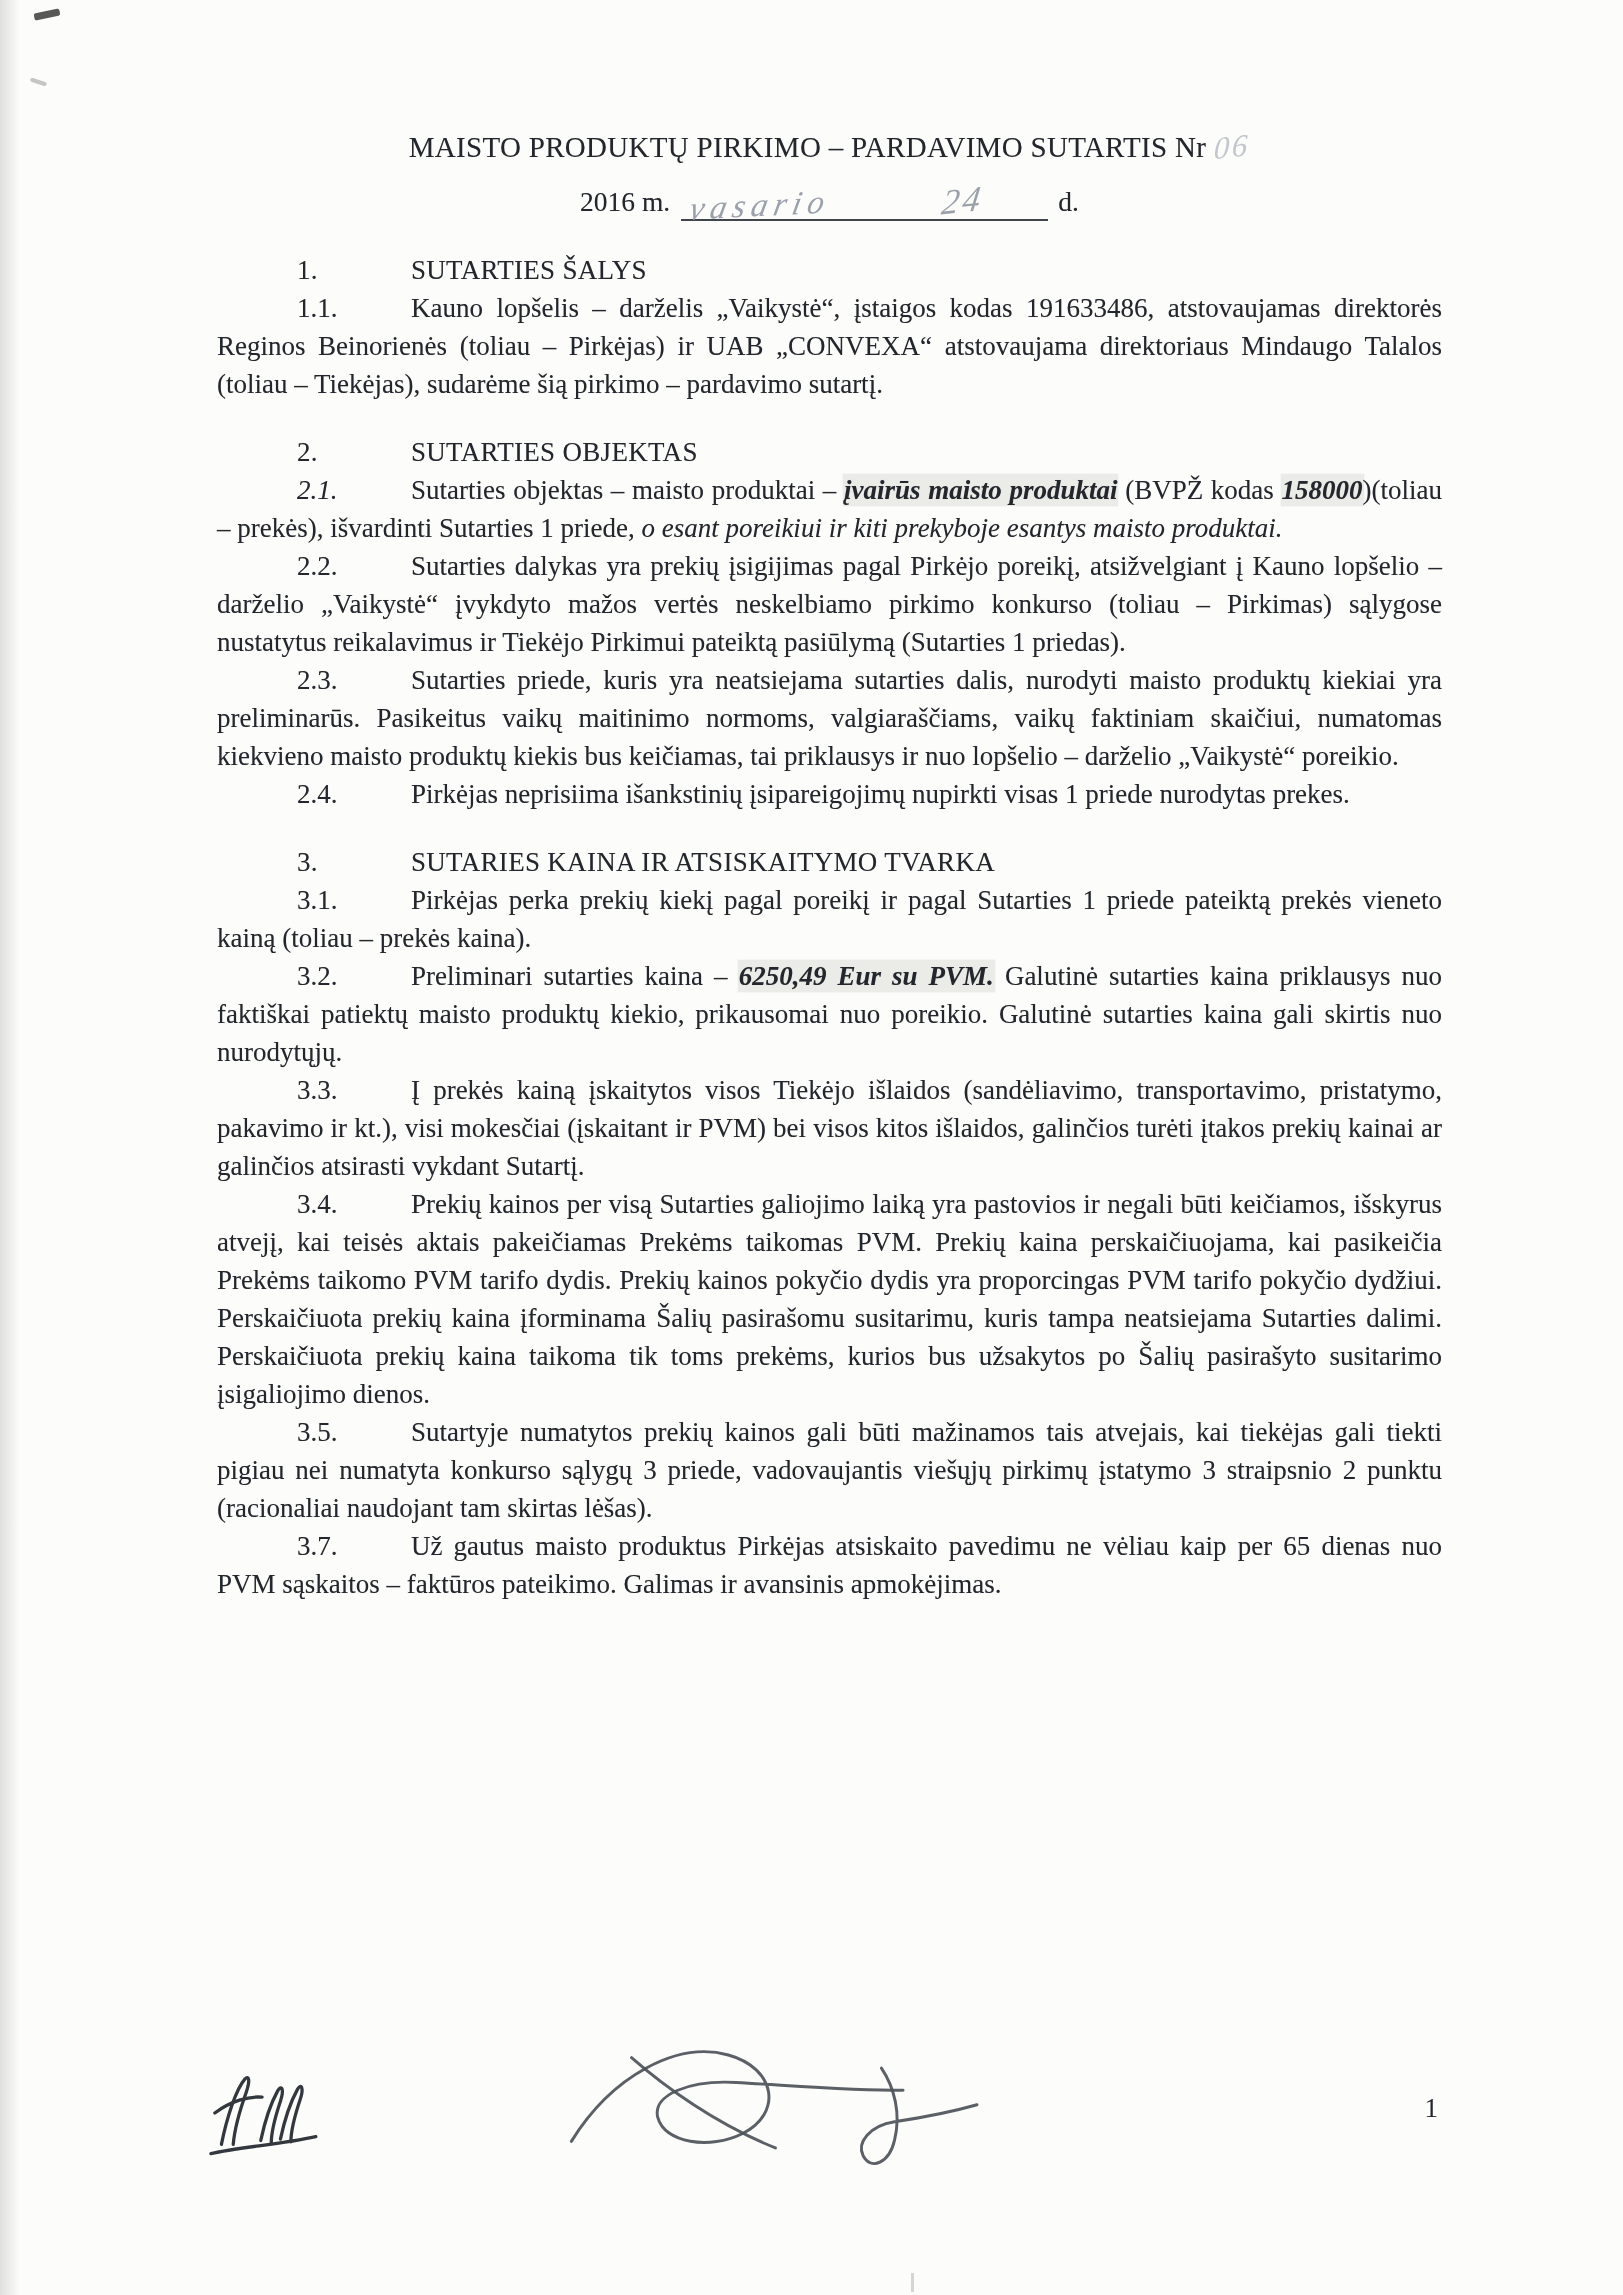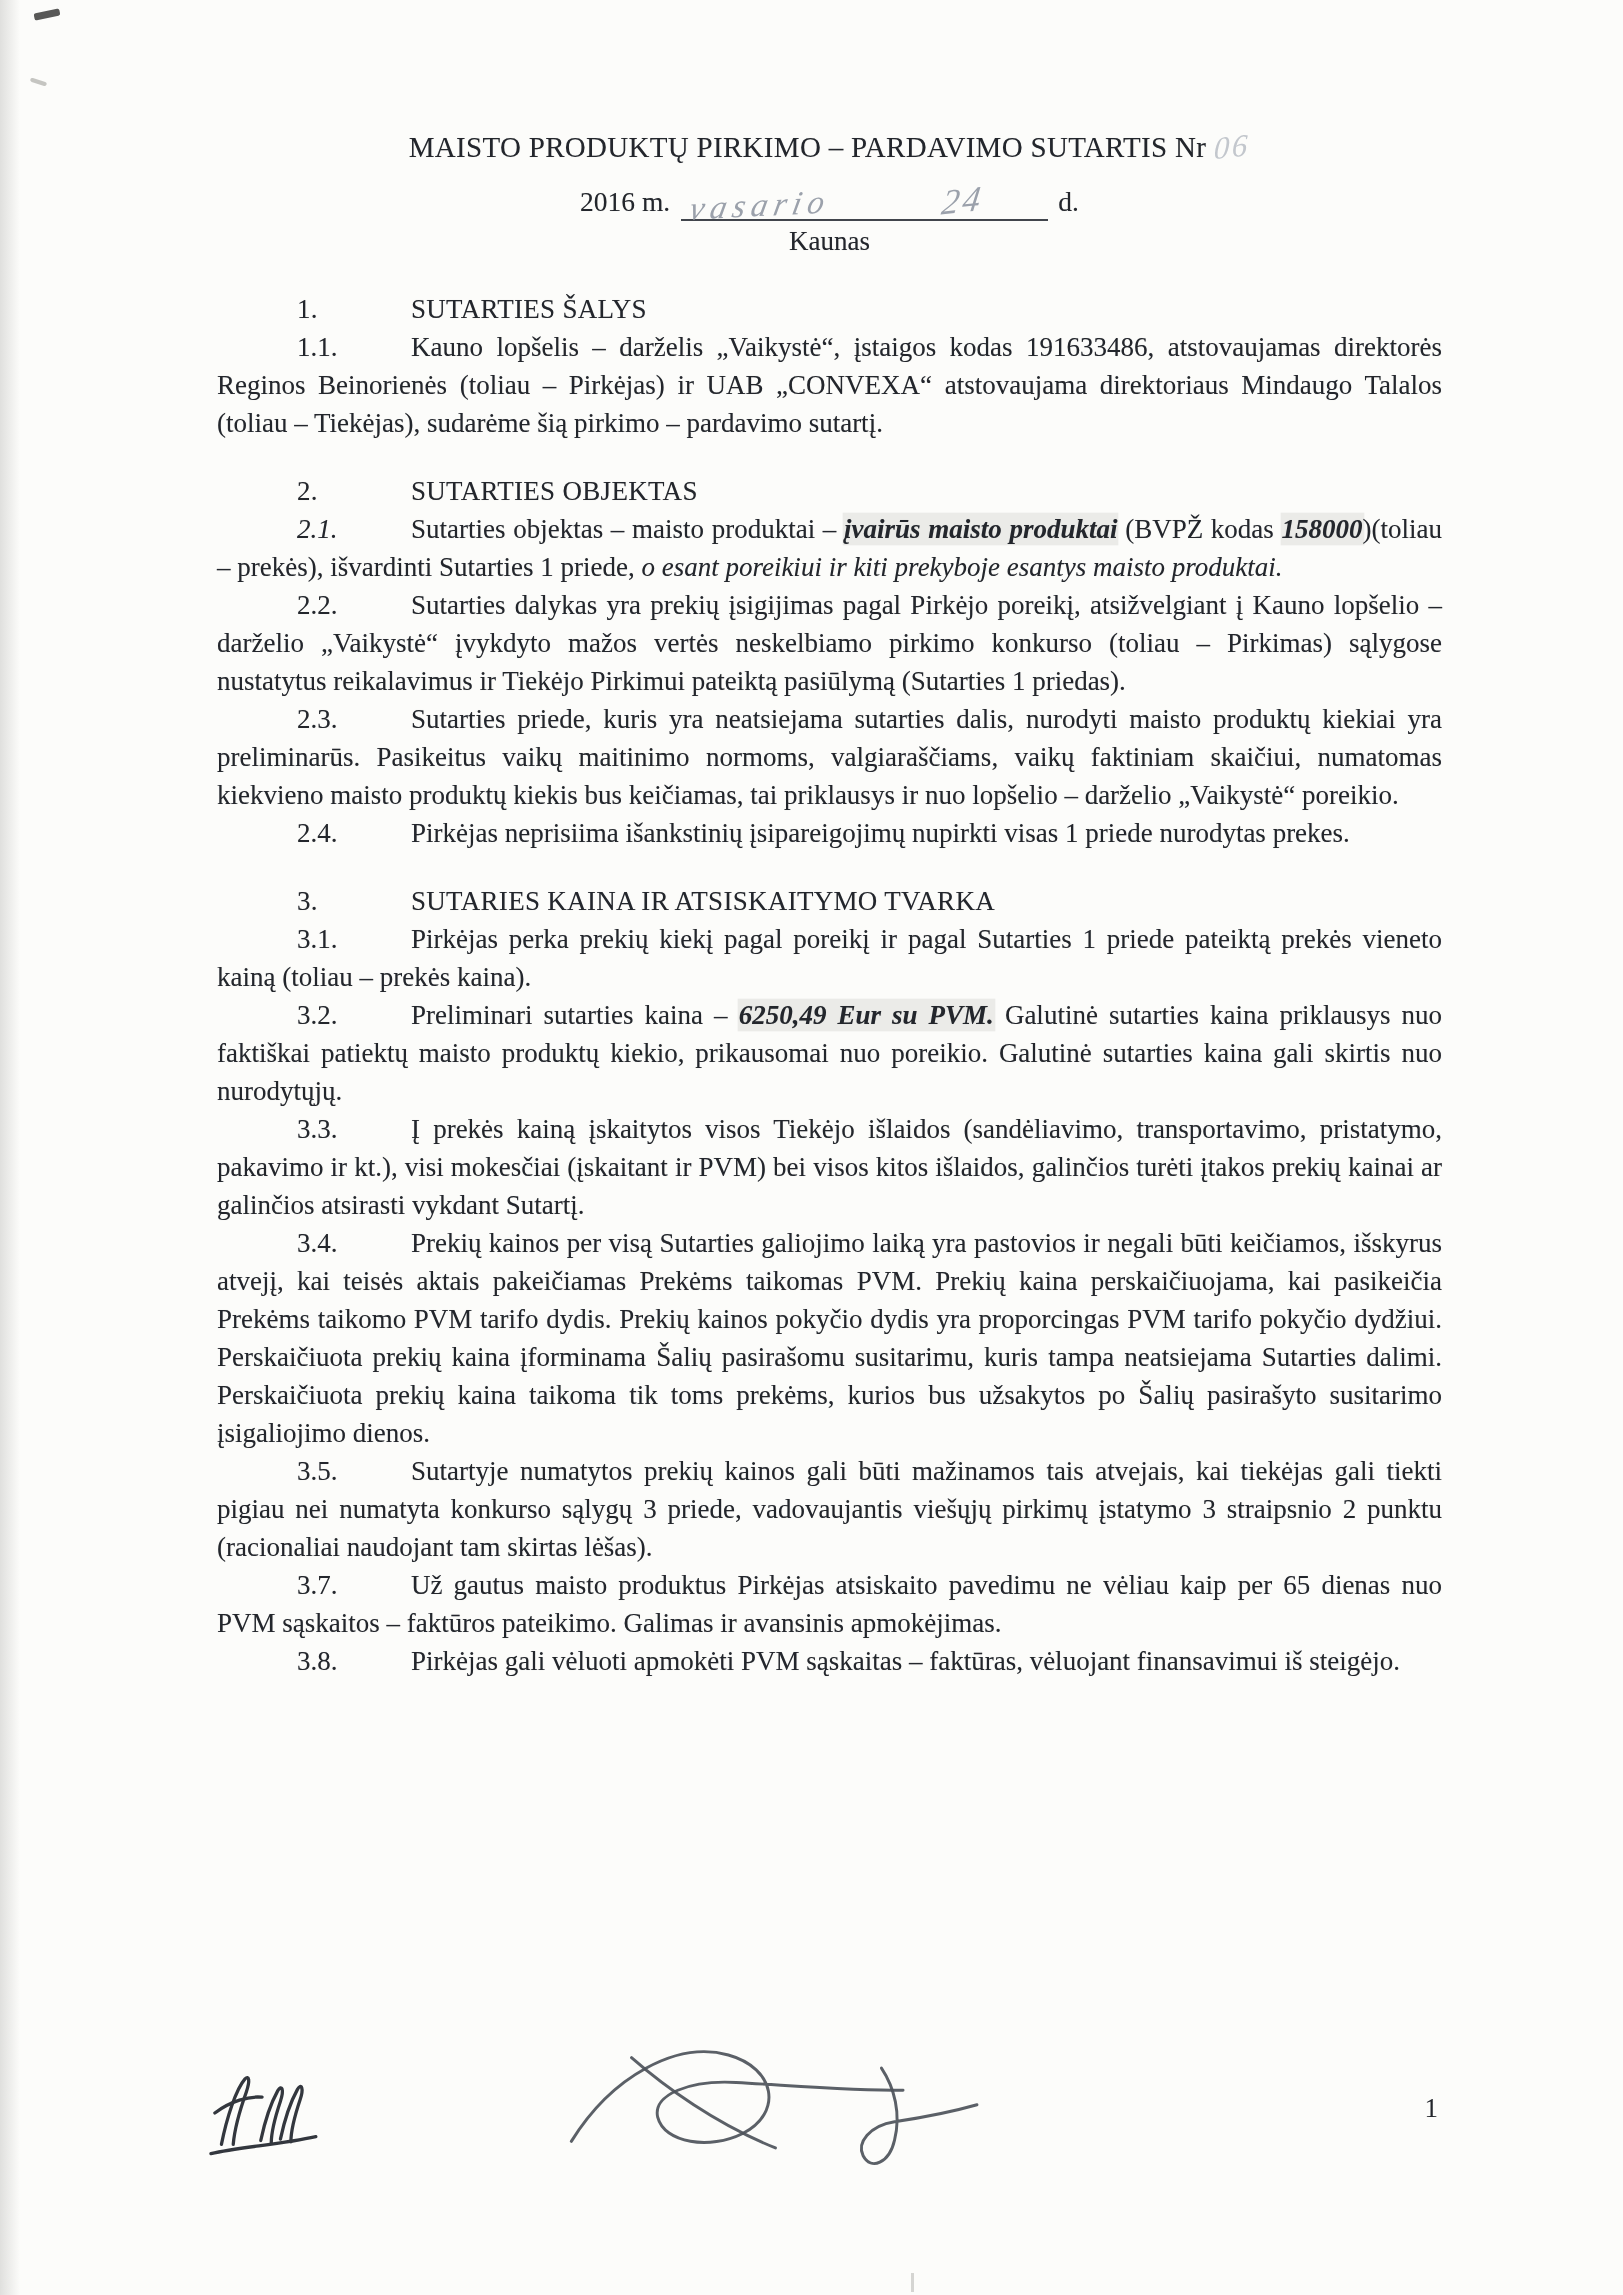--- a/index.html
+++ b/index.html
@@ -96,21 +96,20 @@
 
     <div class="date-row">
       <span>2016 m.</span>
       <span class="date-underline">
           <span class="hand month-hand">vasario</span>
           <span class="hand day-hand">24</span>
         </span>
       <span>d.</span>
     </div>
 
-    <div class="city">Kaunas</div>
 
     <p class="heading first"><span class="cnum">1.</span><span>SUTARTIES ŠALYS</span></p>
 
     <p class="clause"><span class="cnum">1.1.</span><span>Kauno lopšelis – darželis „Vaikystė“, įstaigos kodas 191633486, atstovaujamas direktorės Reginos Beinorienės (toliau – Pirkėjas) ir UAB „CONVEXA“ atstovaujama direktoriaus Mindaugo Talalos (toliau – Tiekėjas), sudarėme šią pirkimo – pardavimo sutartį.</span></p>
 
     <p class="heading"><span class="cnum">2.</span><span>SUTARTIES OBJEKTAS</span></p>
 
     <p class="clause"><span class="cnum it">2.1.</span><span>Sutarties objektas – maisto produktai – </span><span class="bi shaded">įvairūs maisto produktai</span><span> (BVPŽ kodas </span><span class="bi shaded">158000</span><span>)(toliau – prekės), išvardinti Sutarties 1 priede, </span><span class="it">o esant poreikiui ir kiti prekyboje esantys maisto produktai.</span></p>
 
     <p class="clause"><span class="cnum">2.2.</span><span>Sutarties dalykas yra prekių įsigijimas pagal Pirkėjo poreikį, atsižvelgiant į Kauno lopšelio – darželio „Vaikystė“ įvykdyto mažos vertės neskelbiamo pirkimo konkurso (toliau – Pirkimas) sąlygose nustatytus reikalavimus ir Tiekėjo Pirkimui pateiktą pasiūlymą (Sutarties 1 priedas).</span></p>
@@ -127,21 +126,20 @@
 
     <p class="clause"><span class="cnum">3.3.</span><span>Į prekės kainą įskaitytos visos Tiekėjo išlaidos (sandėliavimo, transportavimo, pristatymo, pakavimo ir kt.), visi mokesčiai (įskaitant ir PVM) bei visos kitos išlaidos, galinčios turėti įtakos prekių kainai ar galinčios atsirasti vykdant Sutartį.</span></p>
 
     <p class="clause"><span class="cnum">3.4.</span><span>Prekių kainos per visą Sutarties galiojimo laiką yra pastovios ir negali būti keičiamos, išskyrus atvejį, kai teisės aktais pakeičiamas Prekėms taikomas PVM. Prekių kaina perskaičiuojama, kai pasikeičia Prekėms taikomo PVM tarifo dydis. Prekių kainos pokyčio dydis yra proporcingas PVM tarifo pokyčio dydžiui. Perskaičiuota prekių kaina įforminama Šalių pasirašomu susitarimu, kuris tampa neatsiejama Sutarties dalimi. Perskaičiuota prekių kaina taikoma tik toms prekėms, kurios bus užsakytos po Šalių pasirašyto susitarimo įsigaliojimo dienos.</span></p>
 
     <p class="clause"><span class="cnum">3.5.</span><span>Sutartyje numatytos prekių kainos gali būti mažinamos tais atvejais, kai tiekėjas gali tiekti pigiau nei numatyta konkurso sąlygų 3 priede, vadovaujantis viešųjų pirkimų įstatymo 3 straipsnio 2 punktu (racionaliai naudojant tam skirtas lėšas).</span></p>
 
 
     <p class="clause"><span class="cnum">3.7.</span><span>Už gautus maisto produktus Pirkėjas atsiskaito pavedimu ne vėliau kaip per 65 dienas nuo PVM sąskaitos – faktūros pateikimo. Galimas ir avansinis apmokėjimas.</span></p>
 
-    <p class="clause"><span class="cnum">3.8.</span><span>Pirkėjas gali vėluoti apmokėti PVM sąskaitas – faktūras, vėluojant finansavimui iš steigėjo.</span></p>
 
   </div>
 
   <svg class="sig sig-left" width="118" height="105" viewBox="0 0 180 160">
     <path d="M22 118 C 30 78, 44 34, 58 18 C 64 12, 66 20, 60 38 C 50 66, 42 94, 40 118"></path>
     <path d="M12 70 C 36 52, 64 44, 84 46"></path>
     <path d="M82 112 C 88 84, 98 54, 108 36 C 114 26, 118 34, 112 52 C 104 76, 98 96, 98 116"></path>
     <path d="M112 110 C 118 82, 128 52, 138 34 C 144 24, 148 32, 142 50 C 134 74, 128 94, 128 114"></path>
     <path d="M6 132 C 50 122, 112 118, 166 106"></path>
   </svg>

